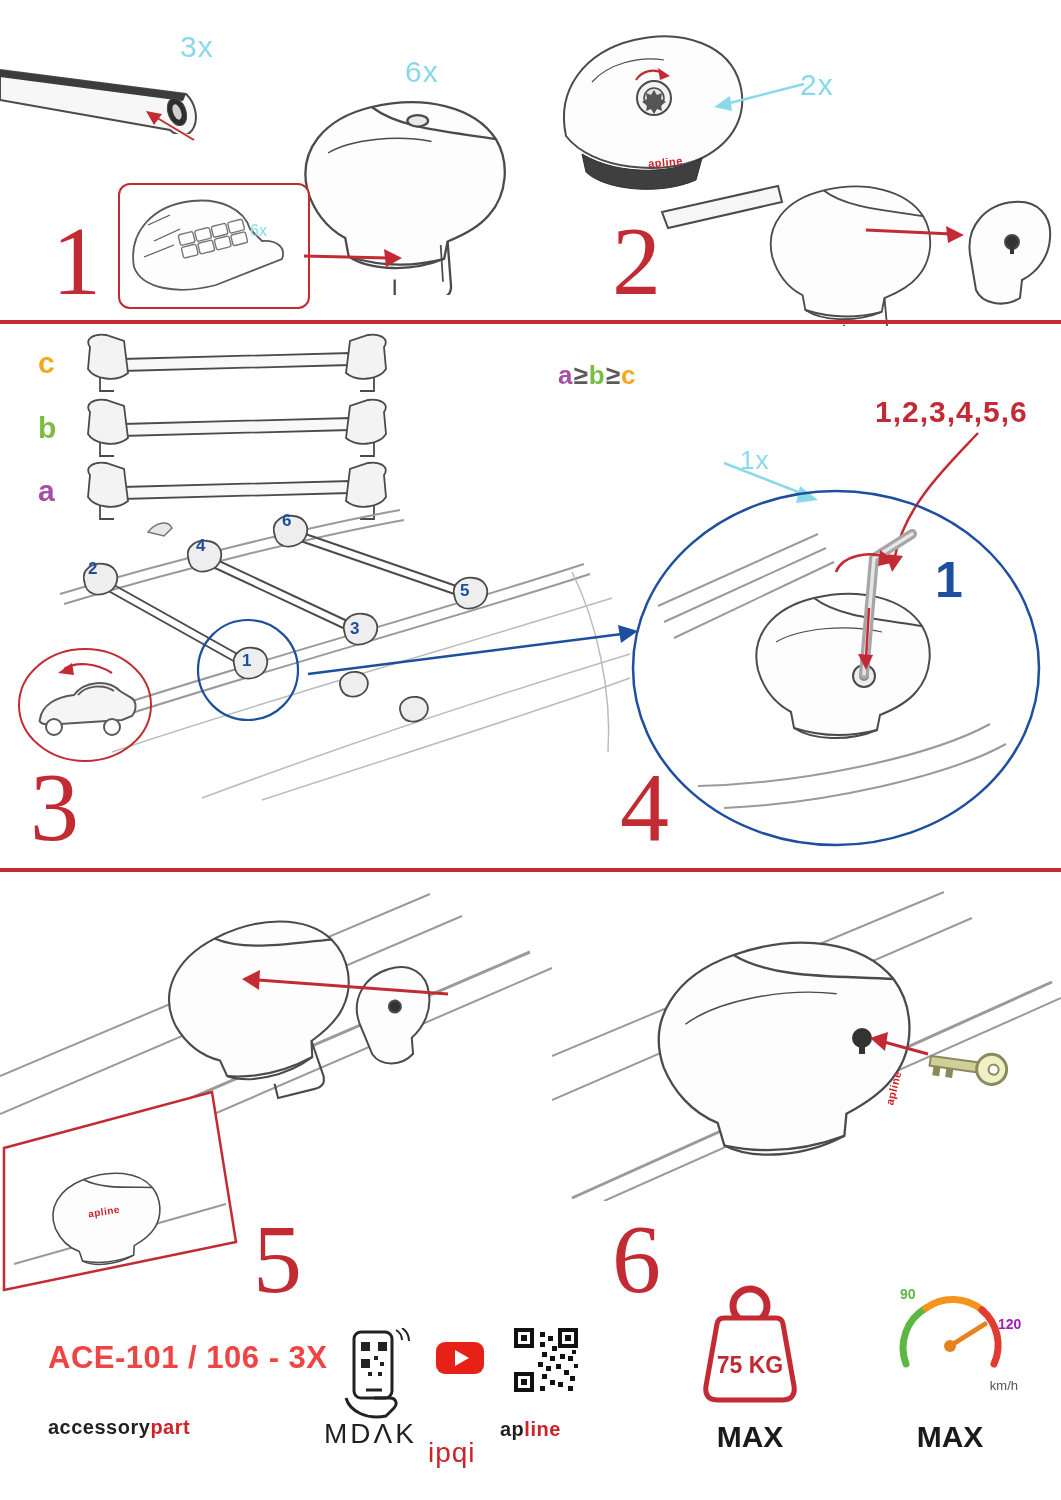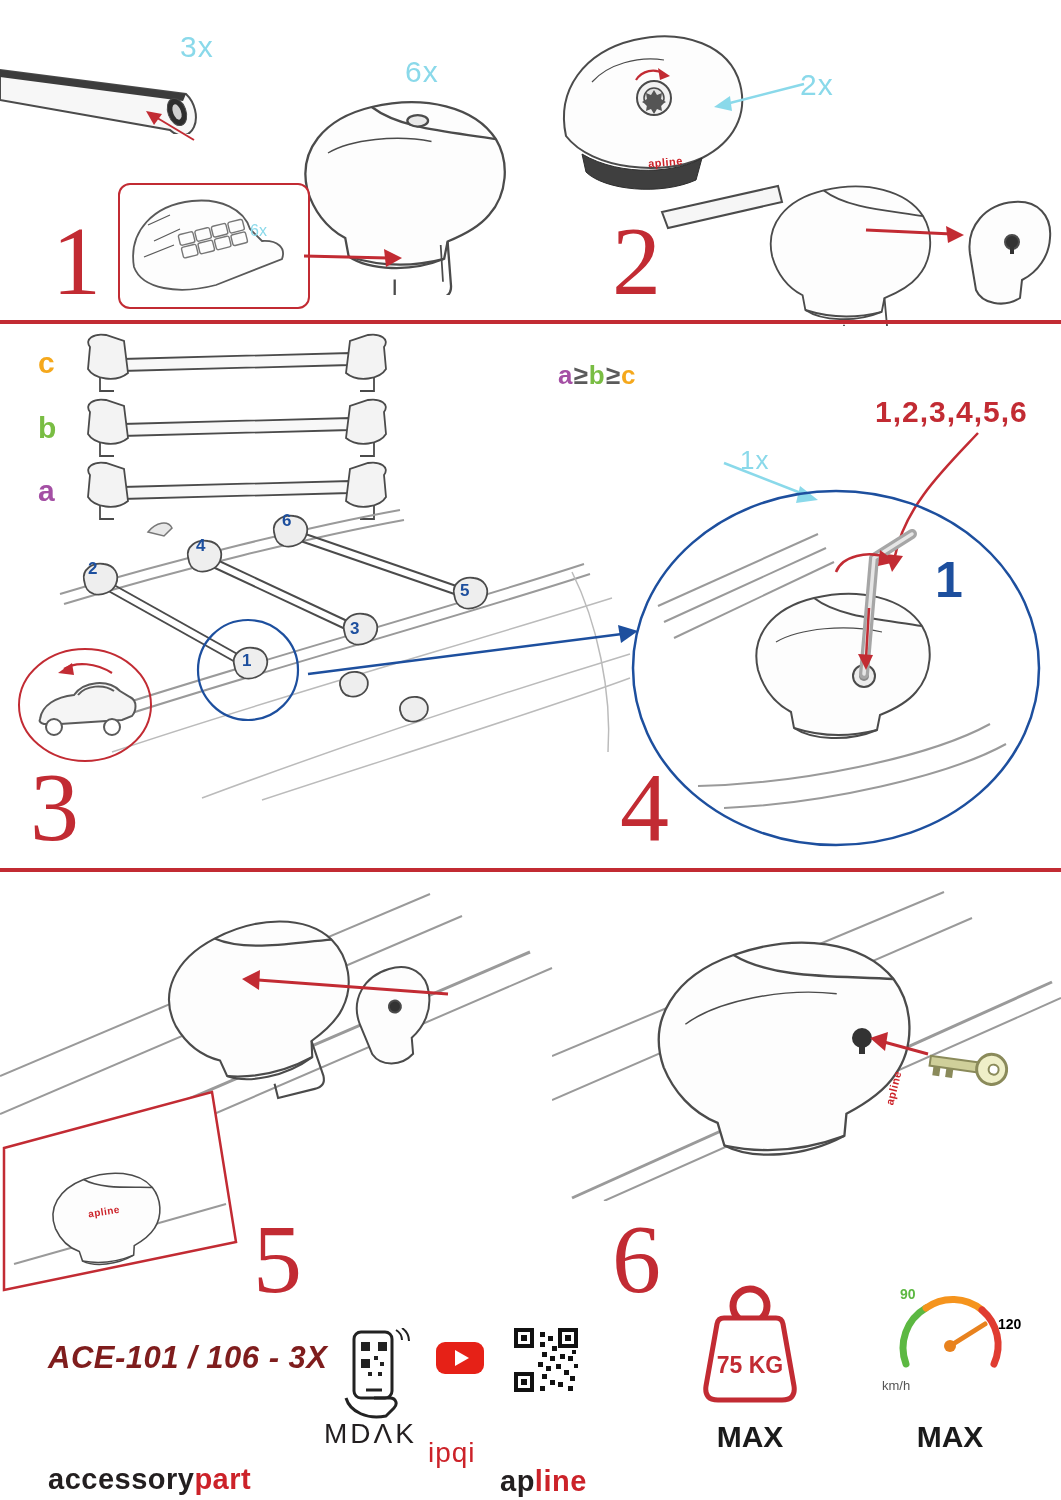--- a/index.html
+++ b/index.html
@@ -10,30 +10,30 @@
   .qty-small{color:#8AD9EA;font-size:16px;font-weight:500;}
   .step-num{color:#C22B33;font-family:"Liberation Serif",serif;font-size:98px;font-weight:400;line-height:1;}
   .pos-num{color:#1d4f9e;font-weight:700;font-size:17px;line-height:1;}
   .big-one{color:#1d4f9e;font-weight:700;font-size:50px;line-height:1;}
   .seq{color:#C22B33;font-weight:700;font-size:30px;letter-spacing:1px;}
   .divider{position:absolute;left:0;width:1061px;height:4px;background:#C22B33;}
   .bar-label{font-weight:700;font-size:30px;line-height:1;}
   .lab-c{color:#F5A81C}.lab-b{color:#79BD43}.lab-a{color:#A44FA4}
   .formula{font-weight:700;font-size:26px;letter-spacing:1px;}
   .formula .f-a{color:#A44FA4}.formula .f-b{color:#79BD43}.formula .f-c{color:#F5A81C}.formula .f-ge{color:#5a5a5a}
-  .model{color:#7f1d1d;font-weight:700;font-size:31px;letter-spacing:.5px;font-style:italic;}
-  .brand{font-size:29px;font-weight:700;letter-spacing:.5px;margin-top:47px;}
+  .model{color:#ef4444;font-weight:700;font-size:31px;letter-spacing:.5px;}
+  .brand{font-size:20px;font-weight:700;letter-spacing:.5px;}
   .brand .red{color:#CC2229}
   .mdak{font-size:28px;font-weight:500;letter-spacing:3px;}
   .ipqi{font-size:28px;font-weight:500;color:#CC2229;letter-spacing:1px;}
   .weight-label{color:#C22B33;font-weight:700;font-size:23px;text-align:center;width:124px;}
   .max-label{font-weight:700;font-size:30px;text-align:center;color:#1a1a1a;}
   .gauge-60{color:#5cb842;font-weight:700;font-size:14px;}
-  .gauge-120{color:#000000;font-weight:700;font-size:14px;}
-  .gauge-unit{color:#555;font-size:13px;text-align:left;width:136px;}
+  .gauge-120{color:#a21caf;font-weight:700;font-size:14px;}
+  .gauge-unit{color:#555;font-size:13px;text-align:right;width:136px;}
   .foot-logo{color:#CC2229;font-size:11px;font-weight:700;letter-spacing:.5px;}
   svg{display:block;}
 </style>
 </head>
 <body>
 
 <div class="page">
 
   <span class="abs qty" style="left:180px;top:30px;">3x</span>
   <span class="abs qty" style="left:405px;top:55px;">6x</span>

